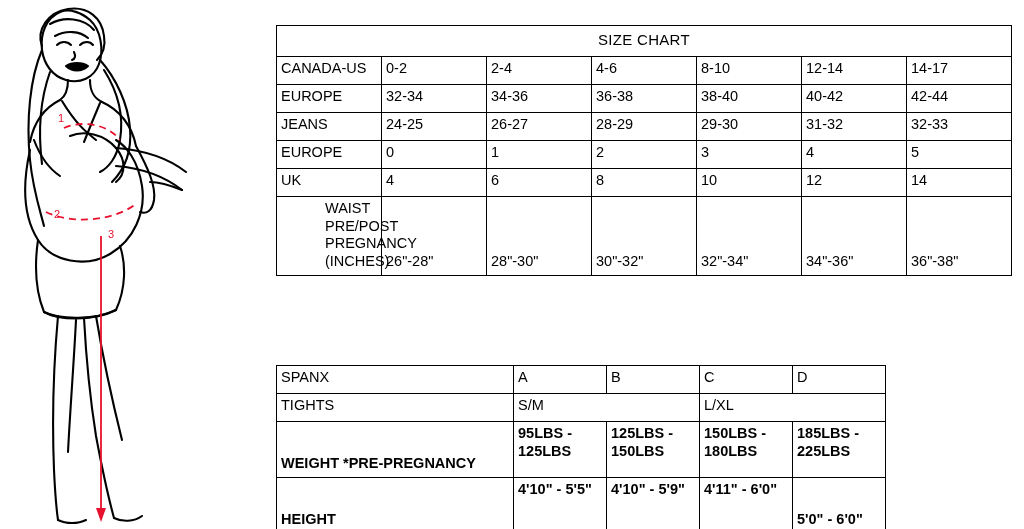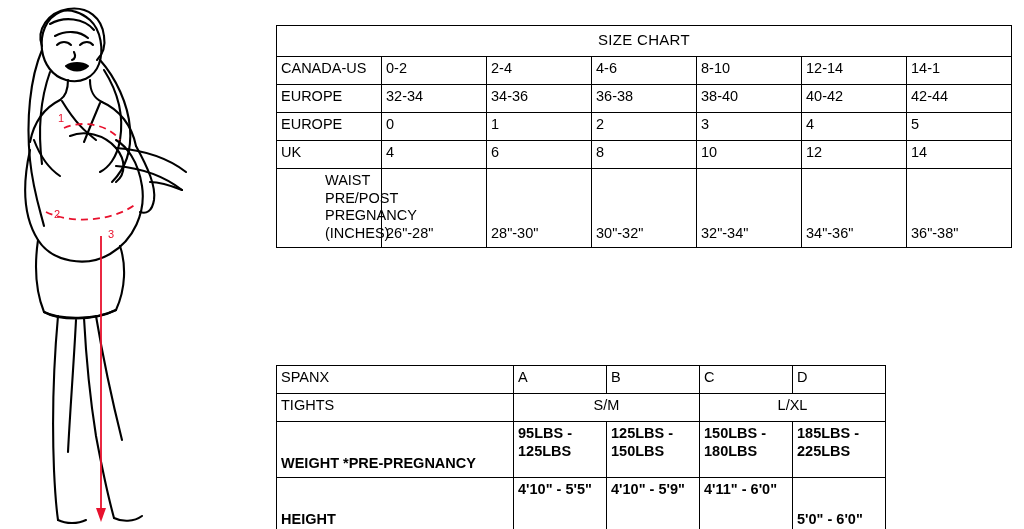--- a/index.html
+++ b/index.html
@@ -83,21 +83,21 @@
     width: 580px;
   }
   #spanx-chart td {
     height: 20px;
     width: 84px;
   }
   #spanx-chart .row-label {
     width: 228px;
   }
   #spanx-chart .span-mid {
-    text-align: center;
+    text-align: left;
   }
   #spanx-chart .tall2 {
     height: 48px;
     font-weight: bold;
   }
   #spanx-chart .vbot {
     vertical-align: bottom;
   }
 </style>
 </head>
@@ -177,32 +177,41 @@
       <td class="title-cell" colspan="7">SIZE CHART</td>
     </tr>
 
     <tr>
       <td class="row-label">CANADA-US</td>
       <td>0-2</td>
       <td>2-4</td>
       <td>4-6</td>
       <td>8-10</td>
       <td>12-14</td>
-      <td>14-1</td>
+      <td>14-17</td>
     </tr>
     <tr>
       <td class="row-label">EUROPE</td>
       <td>32-34</td>
       <td>34-36</td>
       <td>36-38</td>
       <td>38-40</td>
       <td>40-42</td>
       <td>42-44</td>
     </tr>
     <tr>
+      <td class="row-label">JEANS</td>
+      <td>24-25</td>
+      <td>26-27</td>
+      <td>28-29</td>
+      <td>29-30</td>
+      <td>31-32</td>
+      <td>32-33</td>
+    </tr>
+    <tr>
       <td class="row-label">EUROPE</td>
       <td>0</td>
       <td>1</td>
       <td>2</td>
       <td>3</td>
       <td>4</td>
       <td>5</td>
     </tr>
     <tr>
       <td class="row-label">UK</td>

